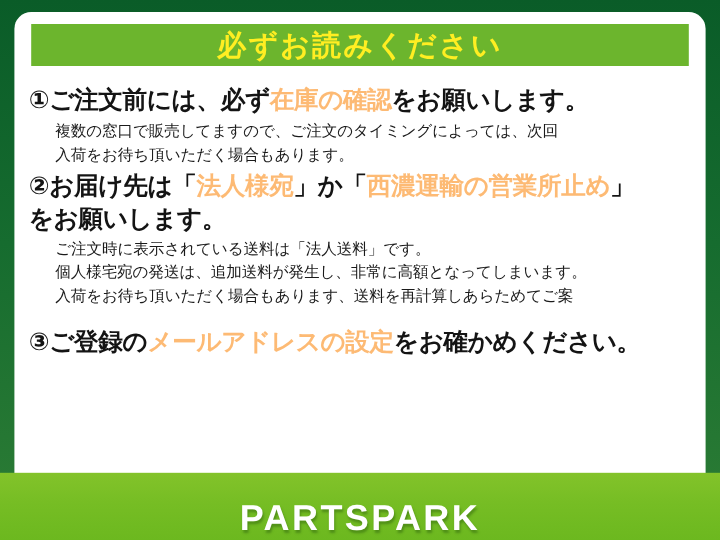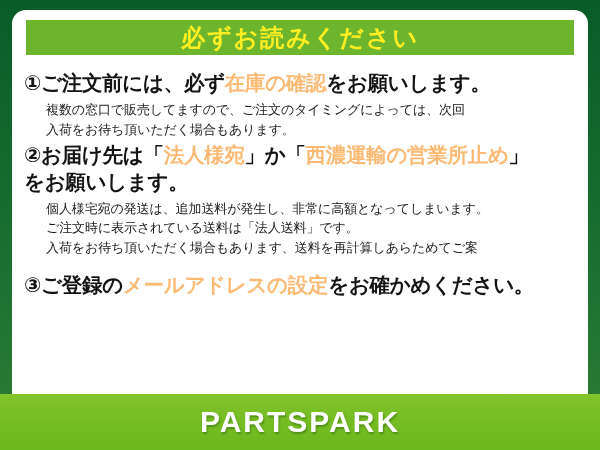--- a/index.html
+++ b/index.html
@@ -41,21 +41,21 @@
 
   
   .footer-band {
     position: absolute;
     left: 0;
     right: 0;
     bottom: 0;
     height: 56px;
     background: linear-gradient(180deg, #83c32a 0%, #76bd24 45%, #6cb81f 100%);
     display: flex;
-    align-items: center;
+    align-items: flex-end;
     justify-content: center;
   }
   .footer-logo {
     color: #ffffff;
     font-size: 30px;
     font-weight: bold;
     letter-spacing: 2px;
     text-shadow: 1px 2px 2px rgba(40, 90, 10, 0.45);
     font-family: "Liberation Sans", "DejaVu Sans", sans-serif;
   }
@@ -137,22 +137,22 @@
       <div class="headline"><span>①ご注文前には、必ず</span><span class="hl-green">在庫の確認</span><span>をお願いします。</span></div>
       <div class="sub">
           <div>複数の窓口で販売してますので、ご注文のタイミングによっては、次回</div>
           <div>入荷をお待ち頂いただく場合もあります。</div>
         </div>
     </div>
 
     <div class="item item-2">
       <div class="headline wrapped"><span>②お届け先は「</span><span class="hl-green">法人様宛</span><span>」か「</span><span class="hl-green">西濃運輸の営業所止め</span><span>」</span><br><span>をお願いします。</span></div>
       <div class="sub">
+          <div>ご注文時に表示されている送料は「法人送料」です。</div>
           <div>個人様宅宛の発送は、追加送料が発生し、非常に高額となってしまいます。</div>
-          <div>ご注文時に表示されている送料は「法人送料」です。</div>
           <div>入荷をお待ち頂いただく場合もあります、送料を再計算しあらためてご案</div>
         </div>
     </div>
 
     <div class="item item-3">
       <div class="headline"><span>③ご登録の</span><span class="hl-green">メールアドレスの設定</span><span>をお確かめください。</span></div>
       <div class="sub">
         </div>
     </div>
 

